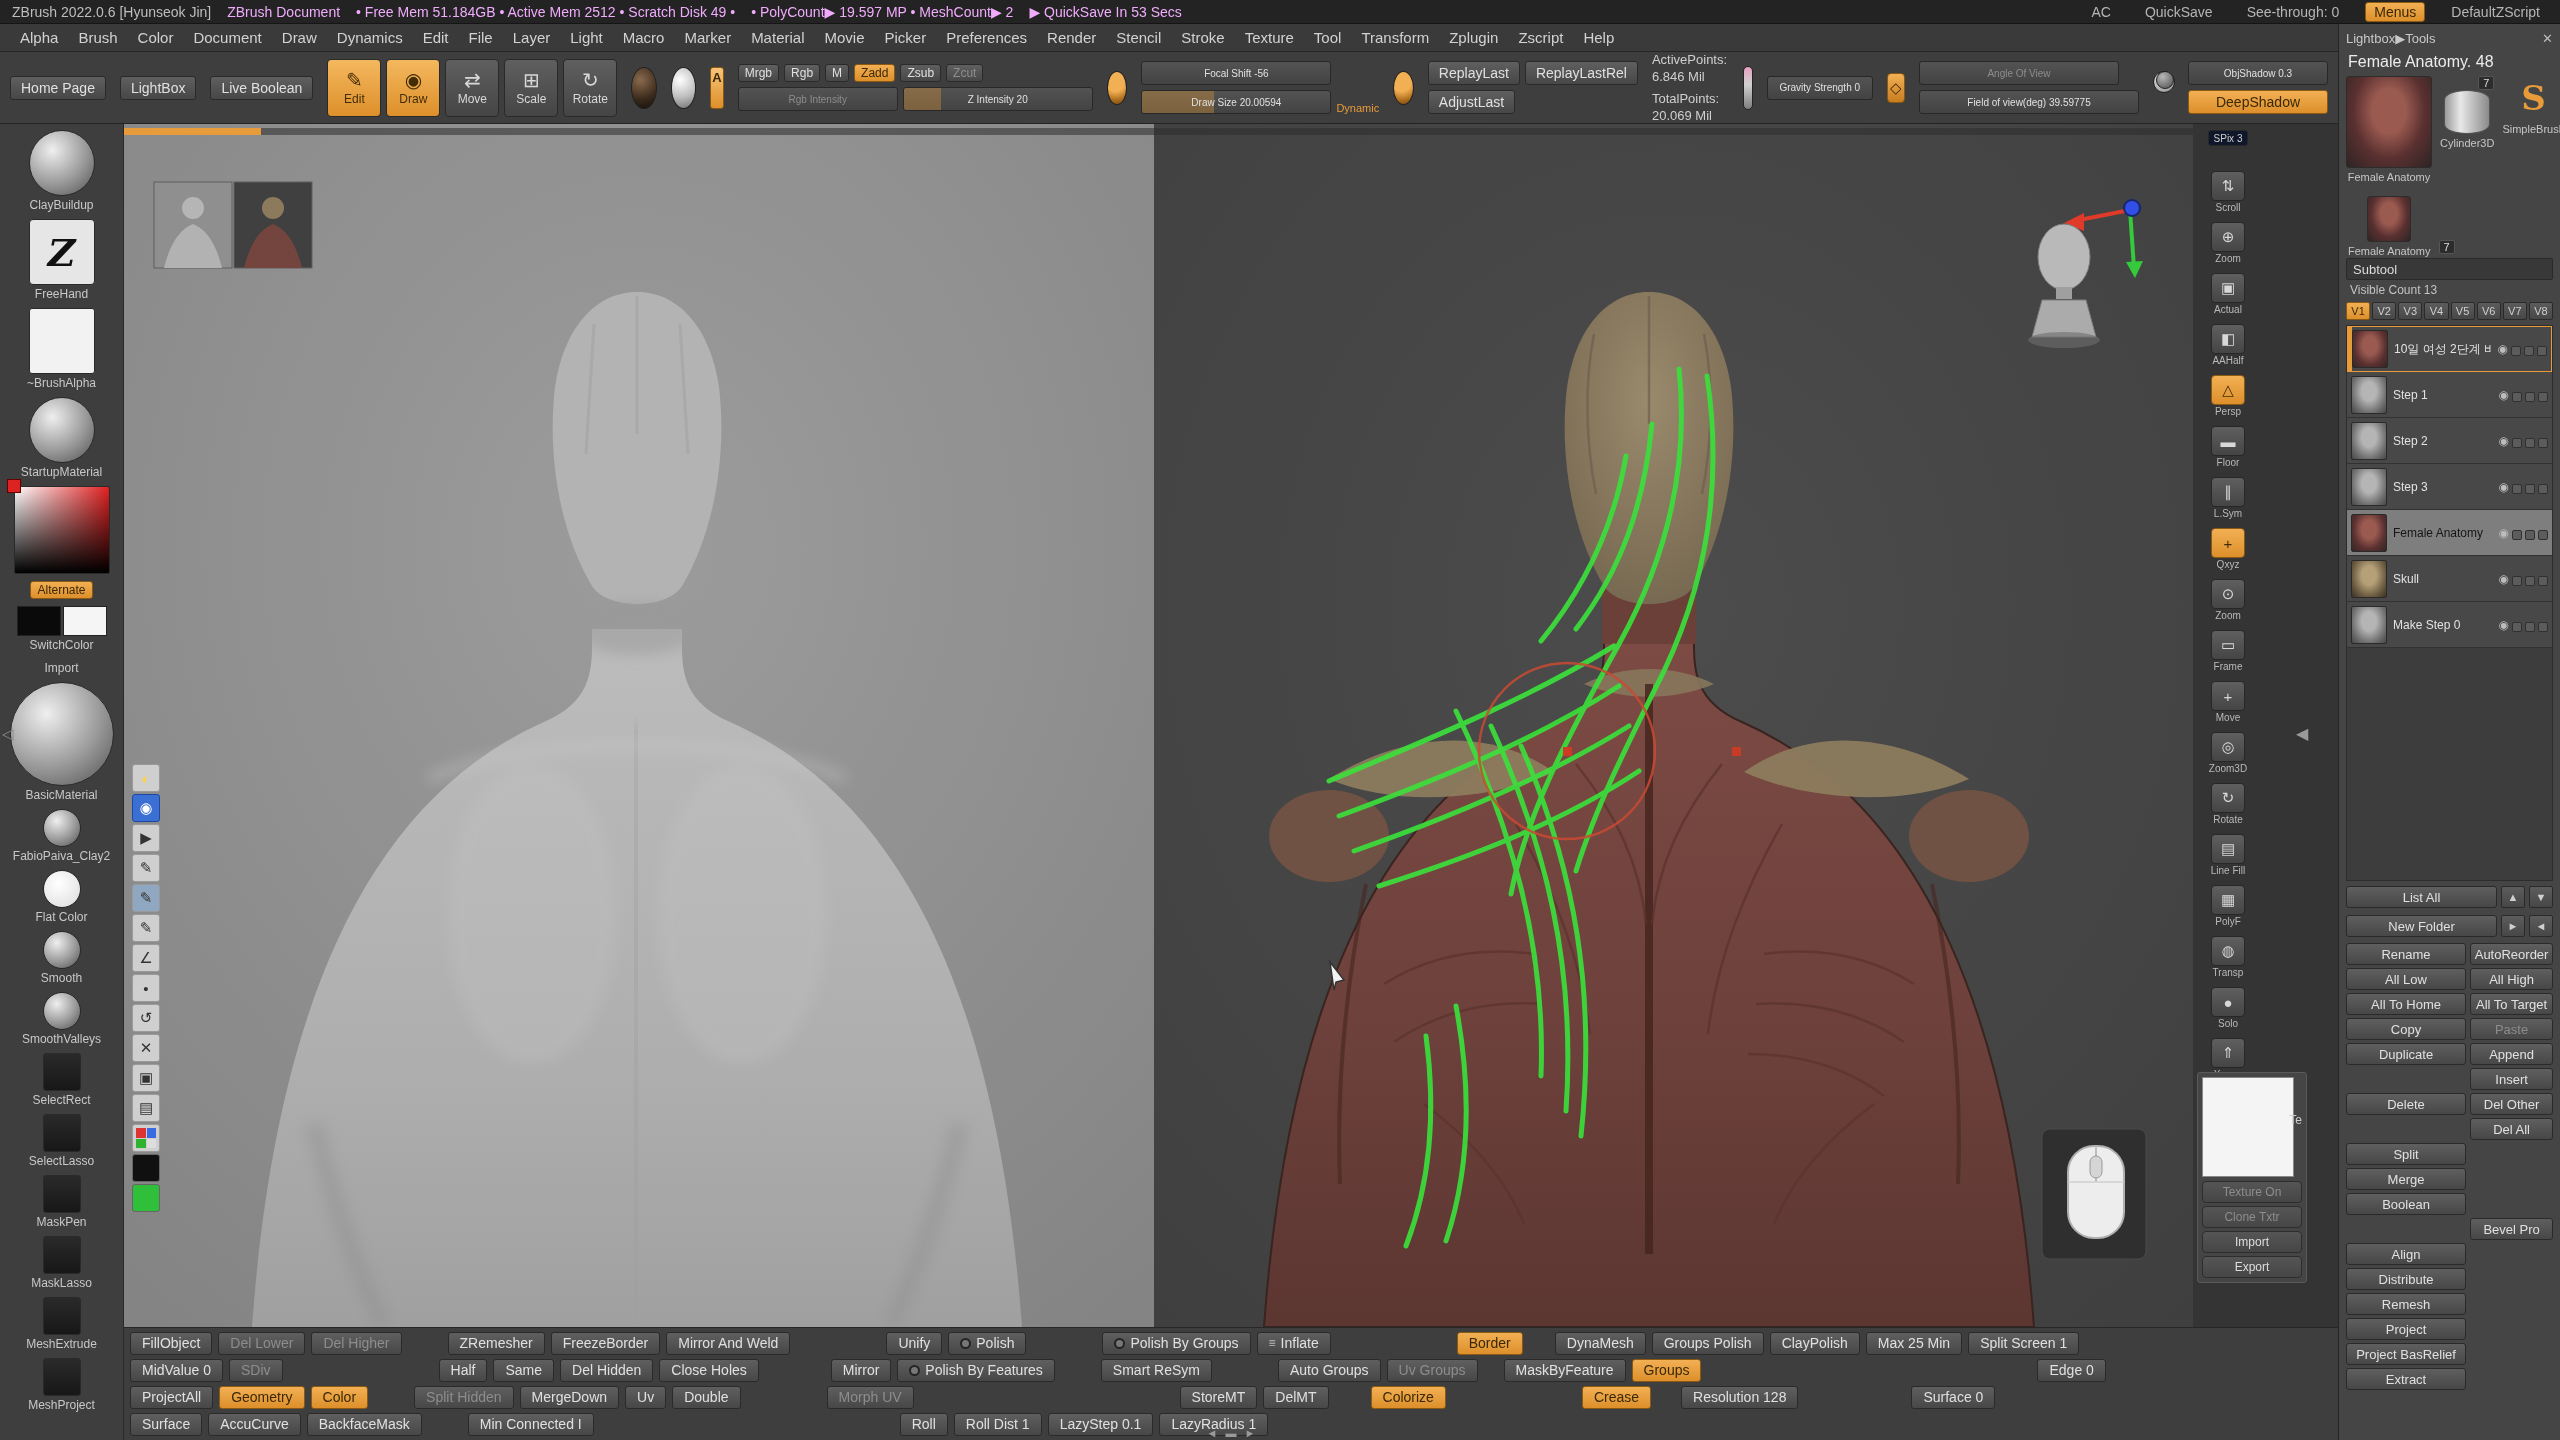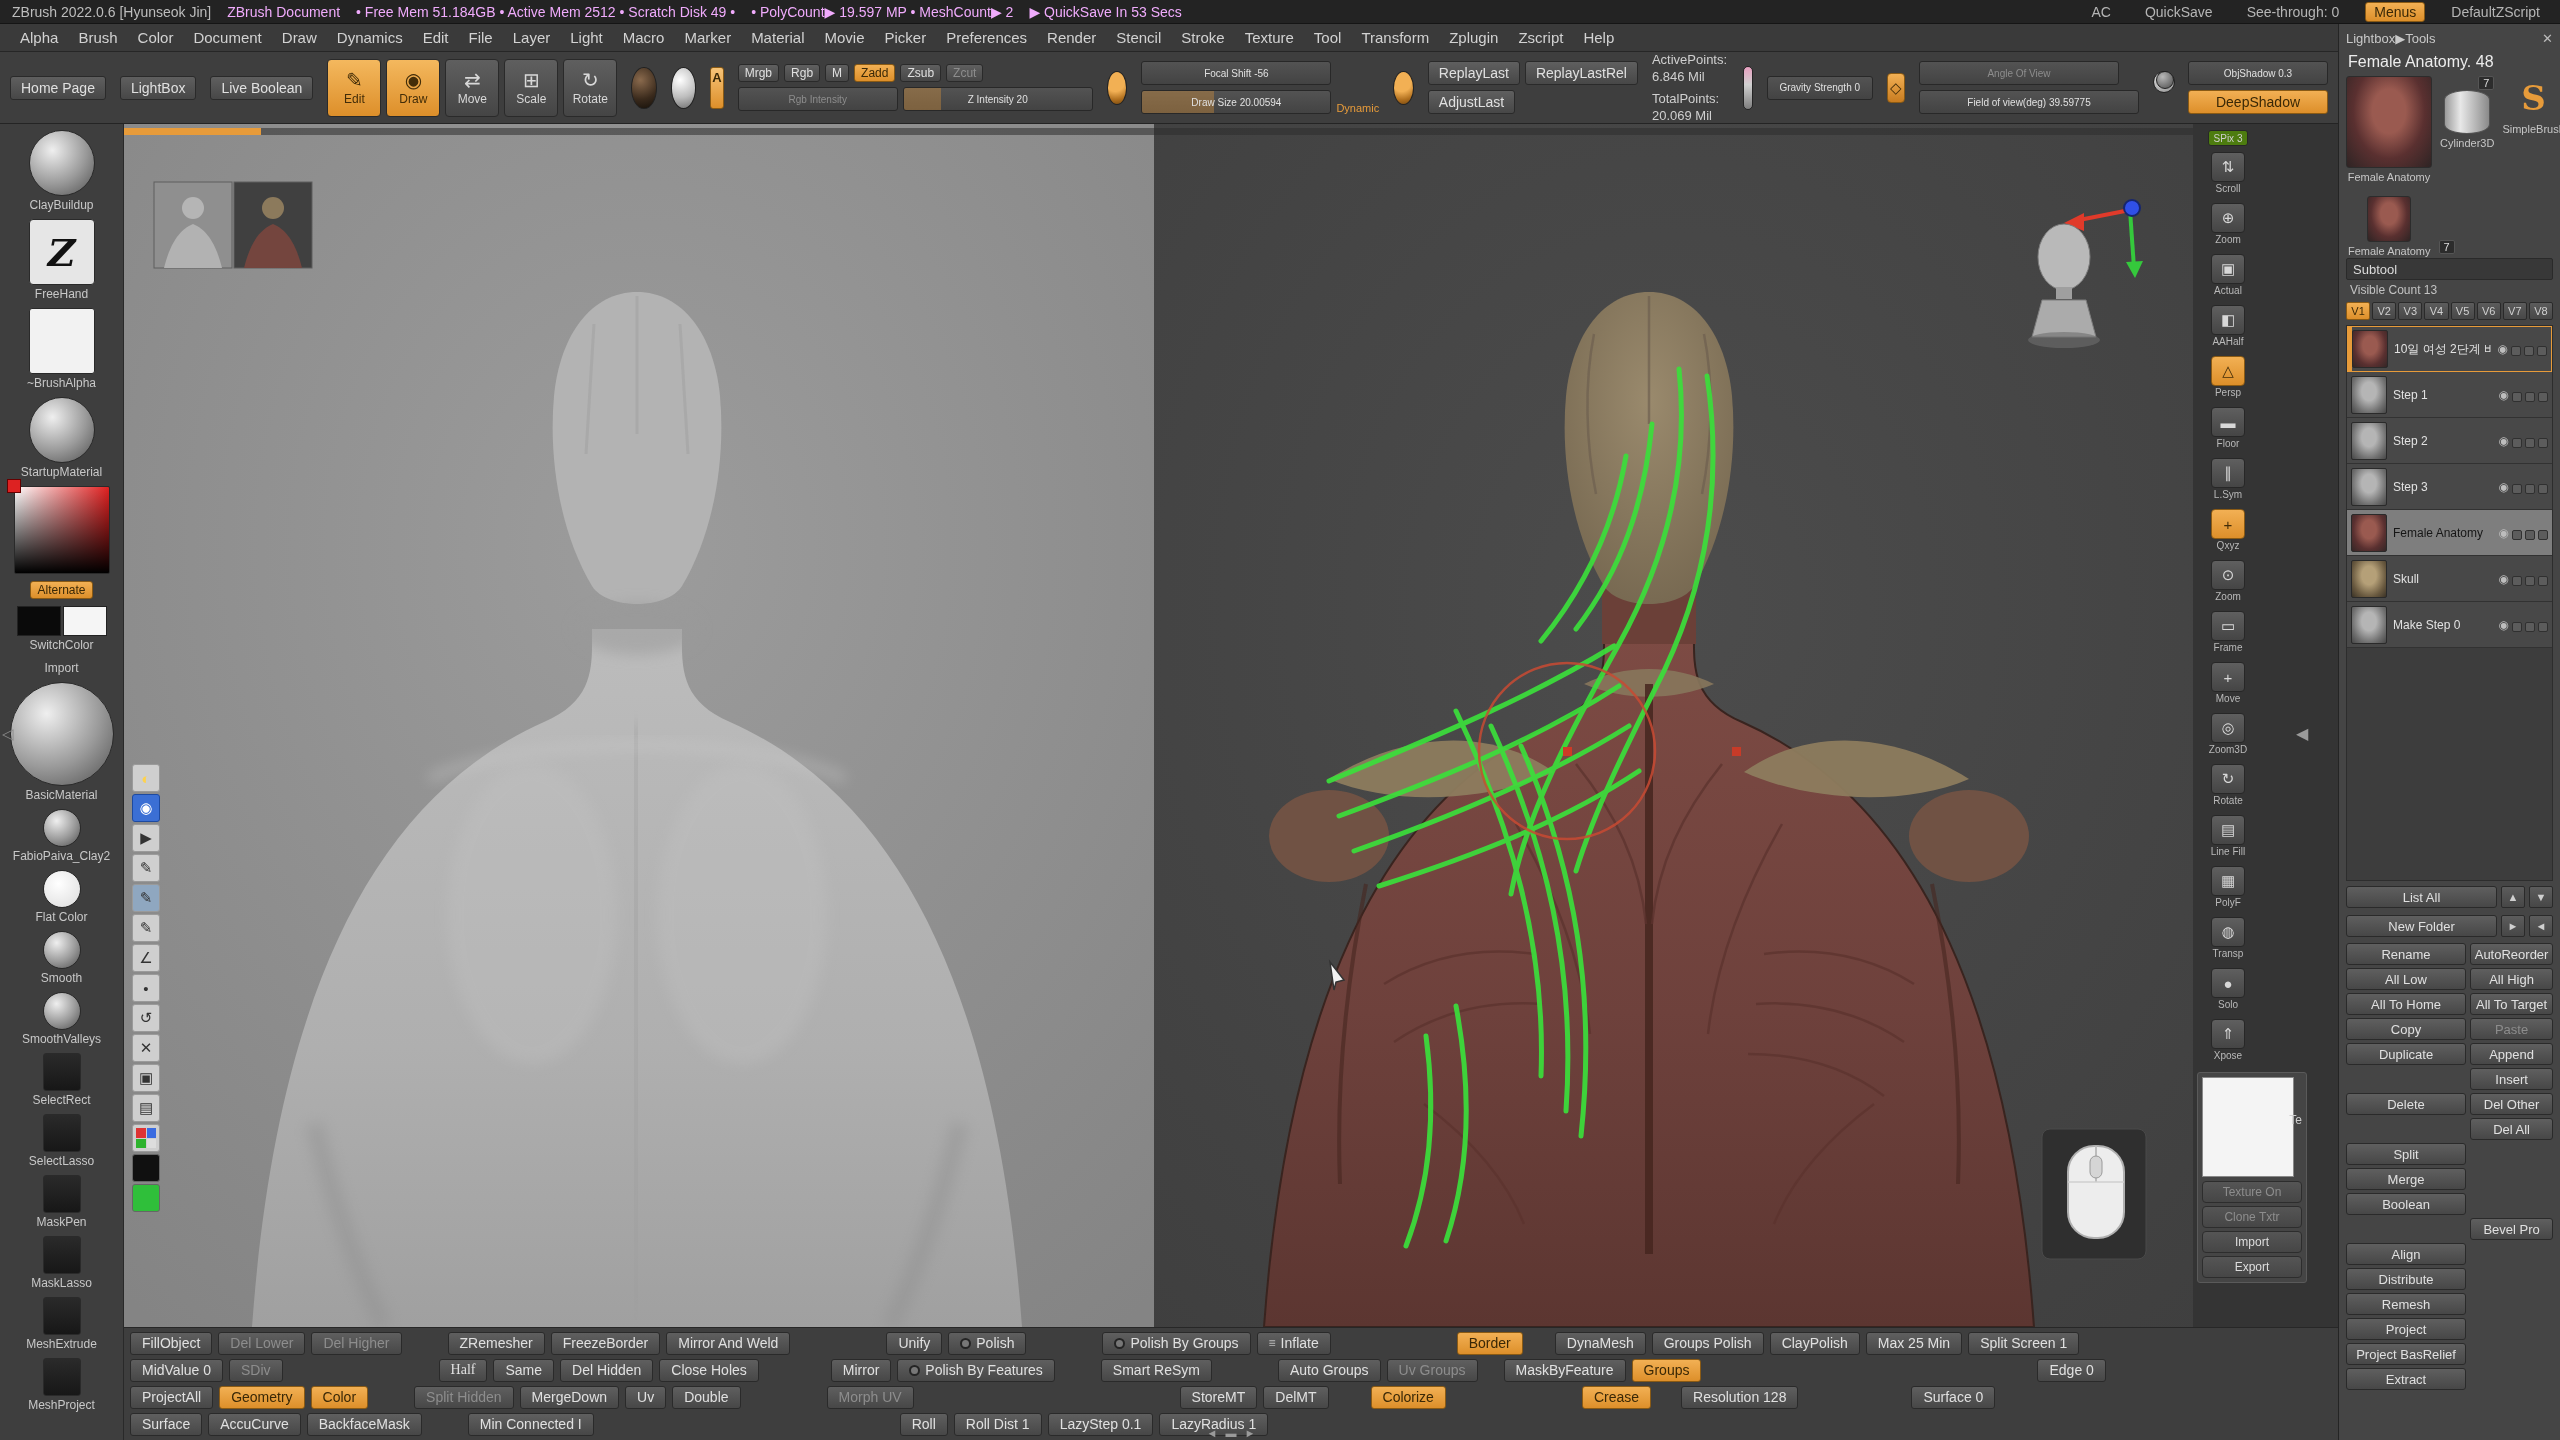--- a/index.html
+++ b/index.html
@@ -100,22 +100,22 @@
 .ctrgb i{display:block;width:100%;height:100%}
 
 
 .gapcol{position:absolute;left:2193px;top:124px;width:145px;height:1203px;background:#343434}
 .rshelf{position:absolute;left:12px;top:6px;width:46px;display:flex;flex-direction:column;align-items:center}
 .rsi{display:flex;flex-direction:column;align-items:center;margin-bottom:9px}
 .rsicon{width:34px;height:30px;background:linear-gradient(#5f5f5f,#454545);border:1px solid #272727;
   border-radius:4px;display:flex;align-items:center;justify-content:center;font-size:15px;color:#d8d8d8}
 .rsi.on .rsicon{background:linear-gradient(#f2b054,#dd8f2a);color:#432d08;border-color:#8a5a14}
 .rslabel{font-size:10px;color:#b9b9b9;margin-top:1px;white-space:nowrap}
-.rslider{width:40px;height:16px;background:#4d7c0f;border:1px solid #272727;border-radius:3px;
-  font-size:10px;color:#cfcfcf;display:flex;align-items:center;justify-content:center;margin-bottom:6px}
+.rslider{width:40px;height:16px;background:#0f172a;border:1px solid #272727;border-radius:3px;
+  font-size:10px;color:#cfcfcf;display:flex;align-items:center;justify-content:center;margin-bottom:25px}
 .tray-arrow{position:absolute;left:103px;top:600px;color:#9a9a9a;font-size:16px}
 .texpopup{position:absolute;left:4px;top:948px;width:110px;background:#454545;border:1px solid #5a5a5a;
   border-radius:3px;padding:4px;font-size:12px}
 .texswatch{width:92px;height:100px;background:#f4f4f4;border:1px solid #888;margin-bottom:4px}
 .textitle{position:absolute;right:4px;top:40px;color:#cfcfcf;font-size:12px}
 .texitem{padding:3px 16px;color:#ddd;background:linear-gradient(#555,#464646);border:1px solid #2d2d2d;
   border-radius:4px;margin-top:3px;text-align:center}
 .texitem.dim{color:#8d8d8d}
 
 
@@ -932,21 +932,21 @@
           <span>Split Screen 1</span>
         </button>
       </div>
     <div id="brow2" class="brow">
         <button class="bb">
           <span>MidValue 0</span>
         </button>
         <button class="bb dim">
           <span>SDiv</span>
         </button>
-        <button class="bb" style="margin-left: 150px; font-family: Liberation Serif, serif;">
+        <button class="bb" style="margin-left: 150px;">
           <span>Half</span>
         </button>
         <button class="bb">
           <span>Same</span>
         </button>
         <button class="bb">
           <span>Del Hidden</span>
         </button>
         <button class="bb">
           <span>Close Holes</span>

